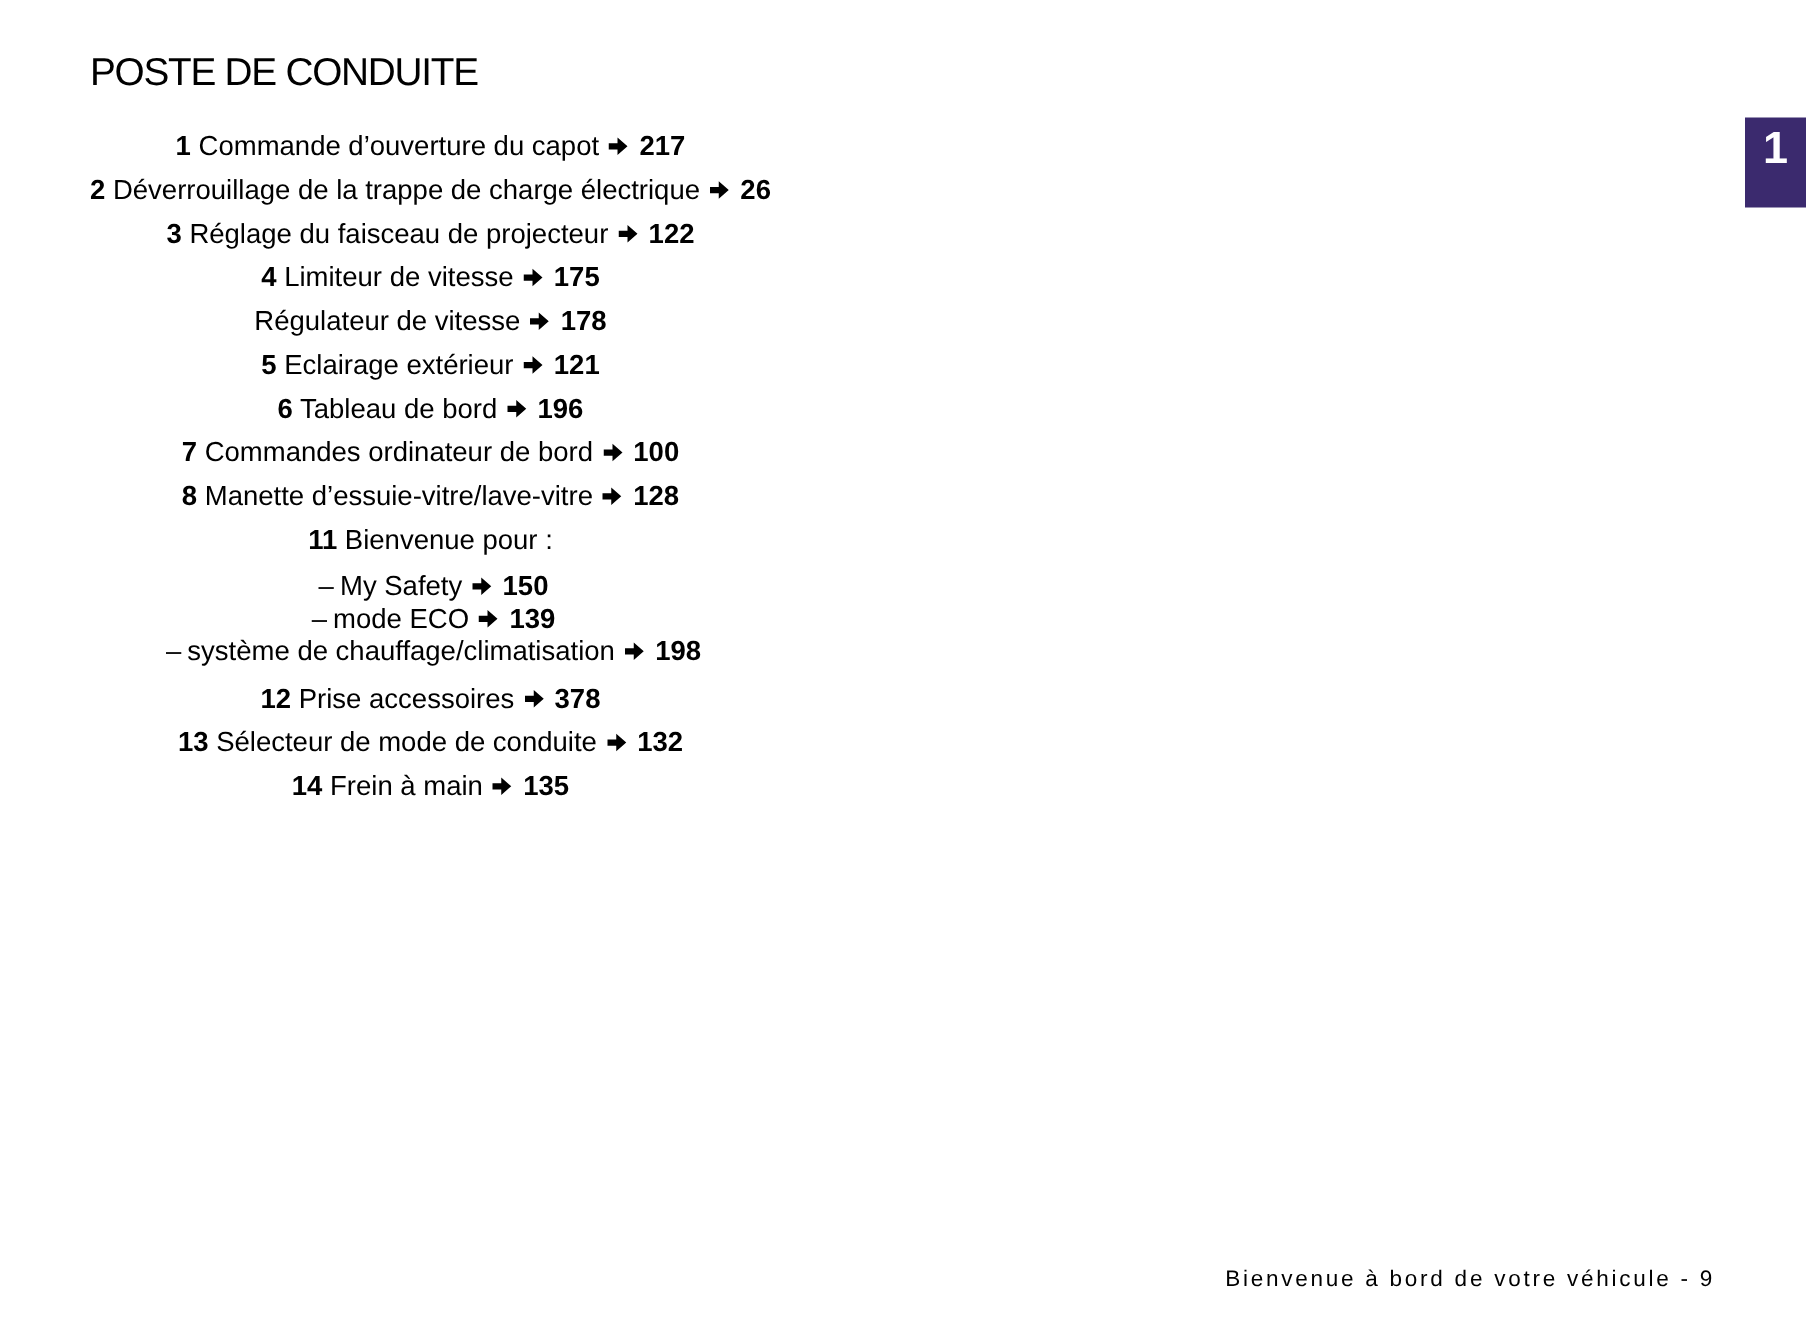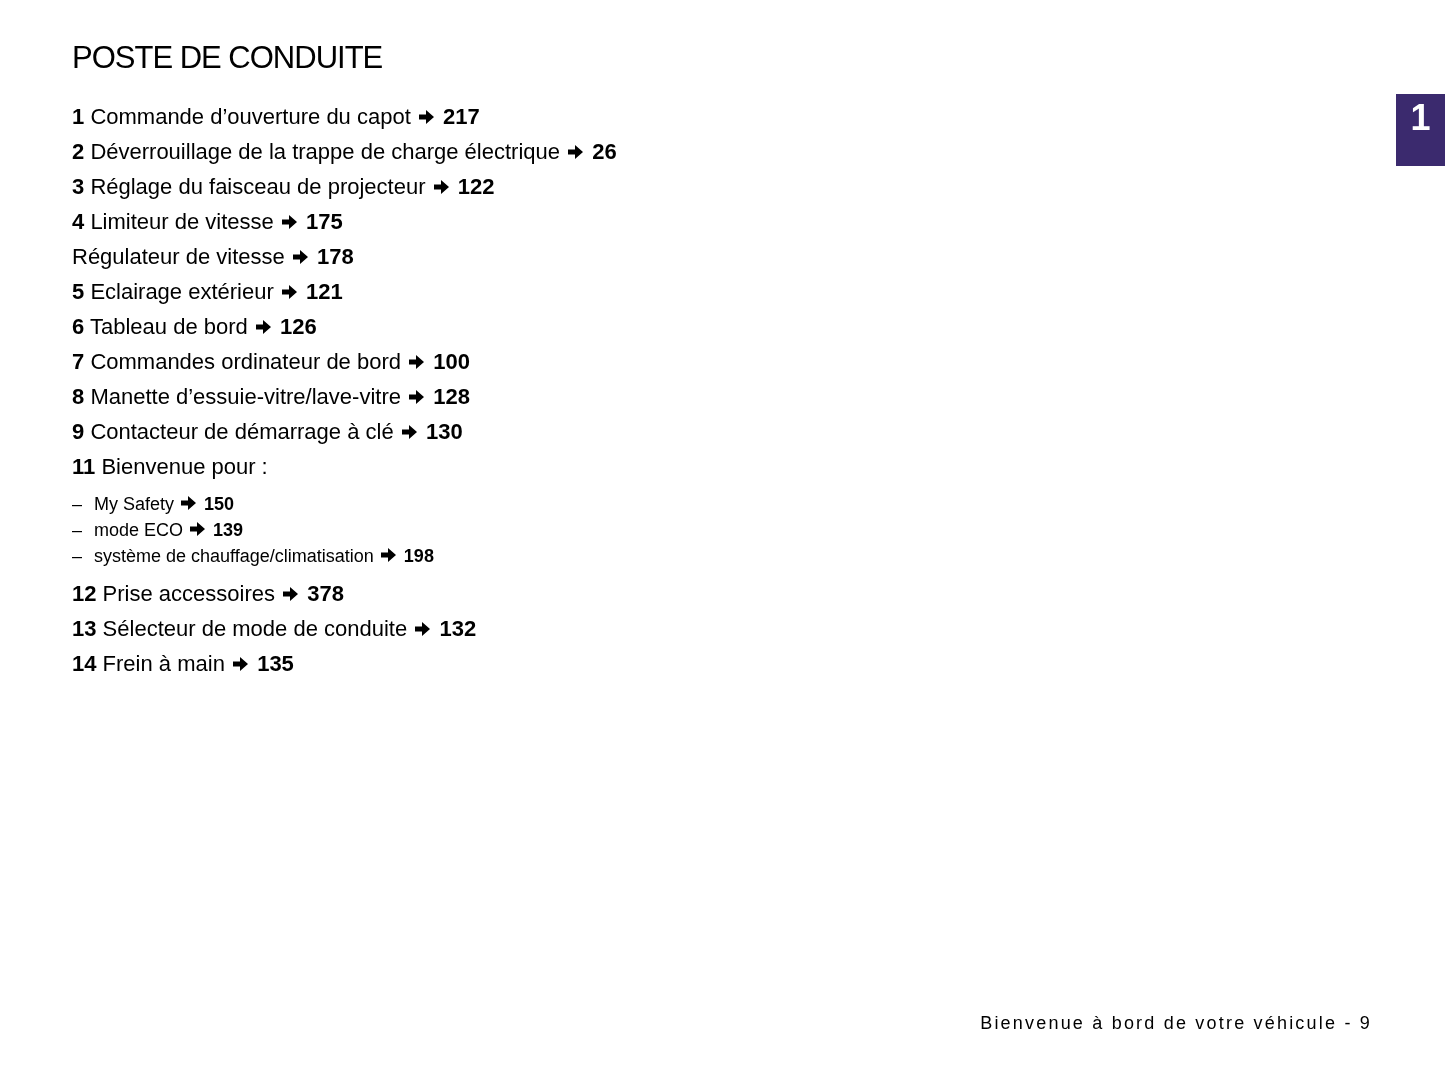--- a/index.html
+++ b/index.html
@@ -25,20 +25,21 @@
       margin: 0;
       line-height: 40px;
     }
     .item-list {
       position: absolute;
       left: 72px;
       top: 99px;
       margin: 0;
       padding: 0;
       list-style: none;
+      text-align: center;
     }
     .item {
       font-size: 22px;
       line-height: 35px;
       height: 35px;
       white-space: nowrap;
     }
     .item .num {
       font-weight: bold;
     }
@@ -53,21 +54,21 @@
       margin: 0 2px 0 0;
     }
     .sublist {
       list-style: none;
       margin: 0;
       padding: 0;
       margin-top: 7px;
       margin-bottom: 7px;
     }
     .subitem {
-      font-size: 18px;
+      font-size: 22px;
       line-height: 26px;
       height: 26px;
       white-space: nowrap;
     }
     .subitem .dash {
       display: inline-block;
       width: 22px;
     }
     .chapter-tab {
       position: absolute;
@@ -144,45 +145,37 @@
         <path d="M2 5.5 H9 V1 L17 8 L9 15 V10.5 H2 Z" fill="#000"></path>
       </svg>
     <span class="page">121</span>
   </li>
   <li class="item">
     <span class="num">6</span>
     <span>Tableau de bord</span>
     <svg class="arrow" viewBox="0 0 18 16">
         <path d="M2 5.5 H9 V1 L17 8 L9 15 V10.5 H2 Z" fill="#000"></path>
       </svg>
-    <span class="page">126</span>
+    <span class="page">196</span>
   </li>
   <li class="item">
     <span class="num">7</span>
     <span>Commandes ordinateur de bord</span>
     <svg class="arrow" viewBox="0 0 18 16">
         <path d="M2 5.5 H9 V1 L17 8 L9 15 V10.5 H2 Z" fill="#000"></path>
       </svg>
     <span class="page">100</span>
   </li>
   <li class="item">
     <span class="num">8</span>
     <span>Manette d’essuie-vitre/lave-vitre</span>
     <svg class="arrow" viewBox="0 0 18 16">
         <path d="M2 5.5 H9 V1 L17 8 L9 15 V10.5 H2 Z" fill="#000"></path>
       </svg>
     <span class="page">128</span>
-  </li>
-  <li class="item">
-    <span class="num">9</span>
-    <span>Contacteur de démarrage à clé</span>
-    <svg class="arrow" viewBox="0 0 18 16">
-        <path d="M2 5.5 H9 V1 L17 8 L9 15 V10.5 H2 Z" fill="#000"></path>
-      </svg>
-    <span class="page">130</span>
   </li>
   <li class="item">
     <span class="num">11</span>
     <span>Bienvenue pour :</span>
   </li>
   <li>
     <ul class="sublist">
       <li class="subitem">
         <span class="dash">–</span><span>My Safety</span>
         <svg class="arrow" viewBox="0 0 18 16">

